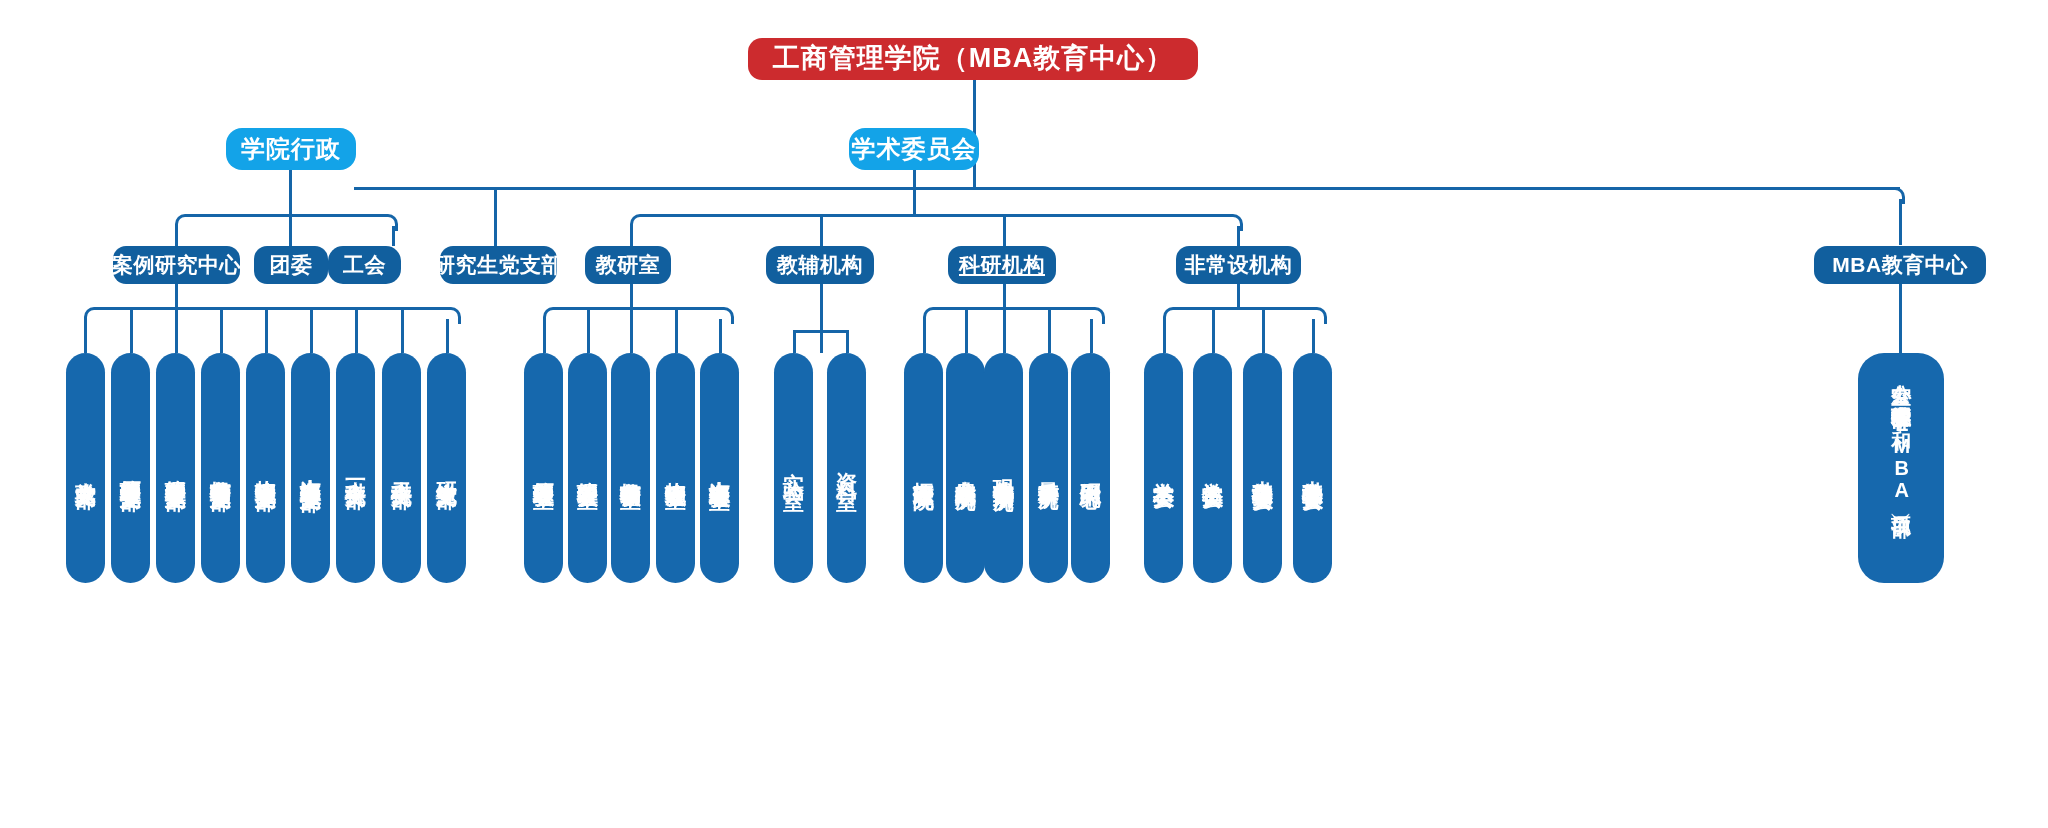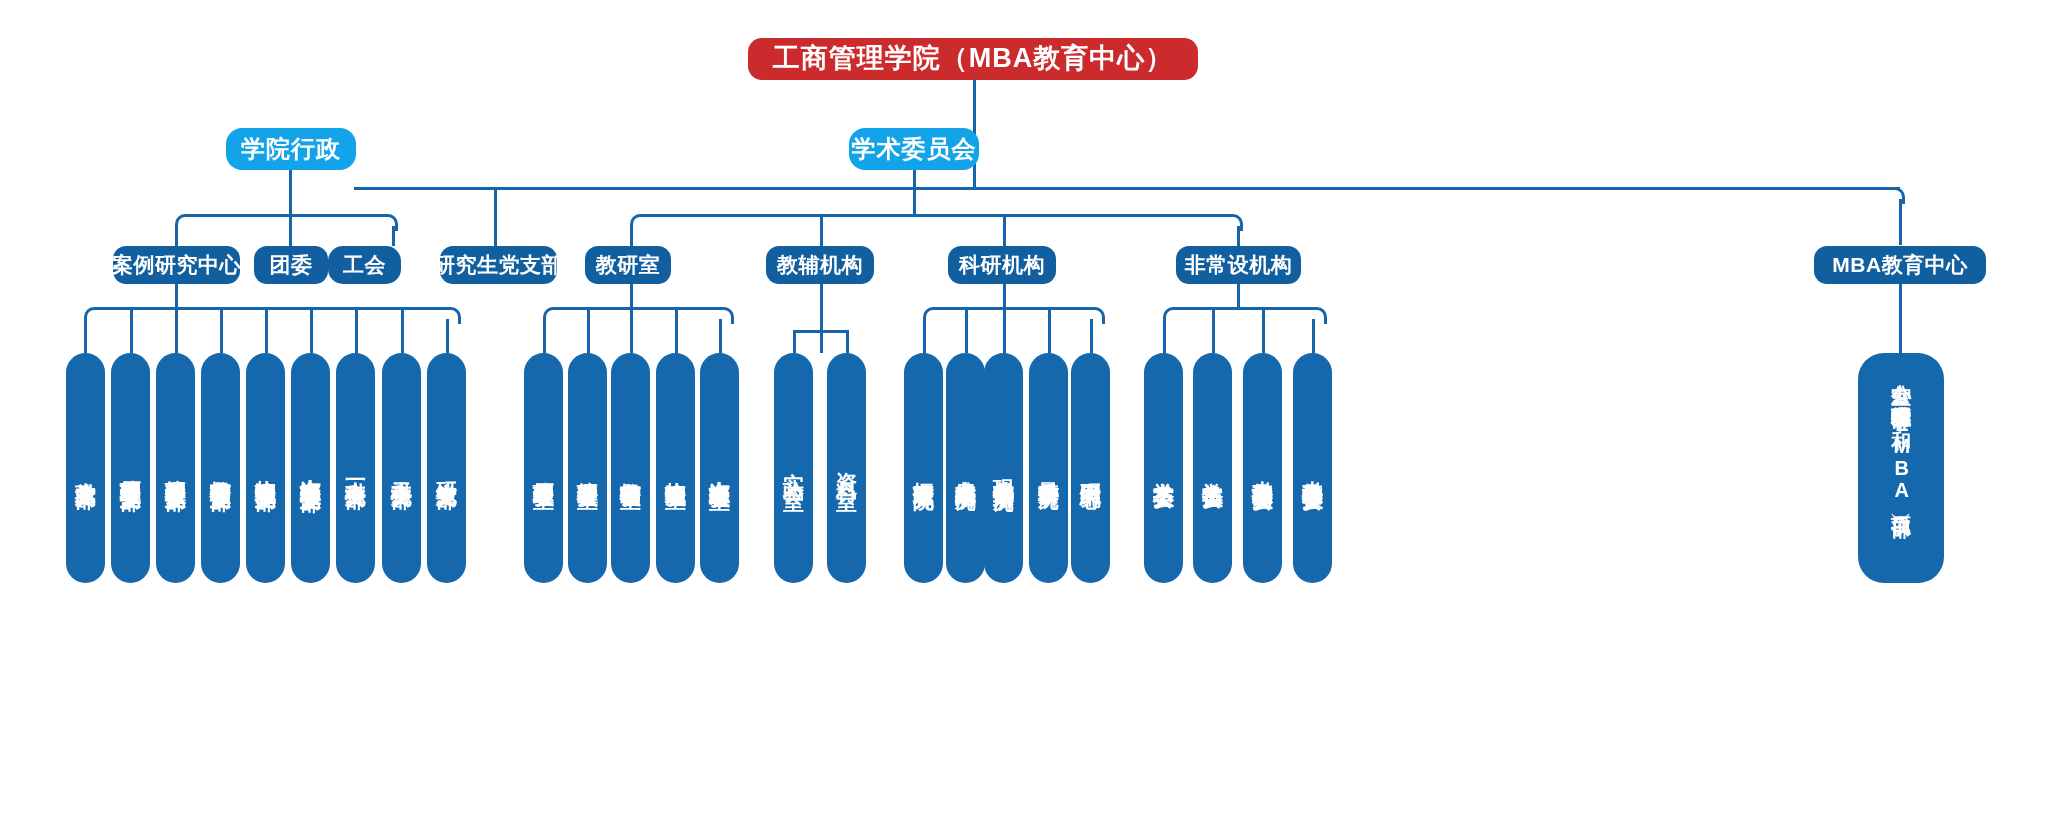--- a/index.html
+++ b/index.html
@@ -164,21 +164,21 @@
 
   <div class="box lvl2" style="left:226px;top:128px;width:130px;height:42px;">学院行政</div>
   <div class="box lvl2" style="left:849px;top:128px;width:130px;height:42px;">学术委员会</div>
 
   <div class="box lvl3" style="left:113px;top:246px;width:127px;height:38px;">案例研究中心</div>
   <div class="box lvl3" style="left:254px;top:246px;width:74px;height:38px;">团委</div>
   <div class="box lvl3" style="left:328px;top:246px;width:73px;height:38px;border-radius:15px;">工会</div>
   <div class="box lvl3" style="left:440px;top:246px;width:117px;height:38px;">研究生党支部</div>
   <div class="box lvl3" style="left:585px;top:246px;width:86px;height:38px;">教研室</div>
   <div class="box lvl3" style="left:766px;top:246px;width:108px;height:38px;">教辅机构</div>
-  <div class="box lvl3" style="left:948px;top:246px;width:108px;height:38px;">科研机构</div>
+  <div class="box lvl3" style="left:948px;top:246px;width:108px;height:38px;text-decoration:underline;">科研机构</div>
   <div class="box lvl3" style="left:1176px;top:246px;width:125px;height:38px;">非常设机构</div>
   <div class="box lvl3" style="left:1814px;top:246px;width:172px;height:38px;">MBA教育中心</div>
 
   <div class="box leaf" style="left:66px;top:353px;width:39px;height:230px;">党政党支部</div>
   <div class="box leaf" style="left:111px;top:353px;width:39px;height:230px;">管理原理教研室党支部</div>
   <div class="box leaf" style="left:156px;top:353px;width:39px;height:230px;">管理实务教研室党支部</div>
   <div class="box leaf" style="left:201px;top:353px;width:39px;height:230px;">市场营销教研室党支部</div>
   <div class="box leaf" style="left:246px;top:353px;width:39px;height:230px;">物流管理教研室党支部</div>
   <div class="box leaf" style="left:291px;top:353px;width:39px;height:230px;">人力资源管理教研室党支部</div>
   <div class="box leaf" style="left:336px;top:353px;width:39px;height:230px;">本科生一支部</div>

